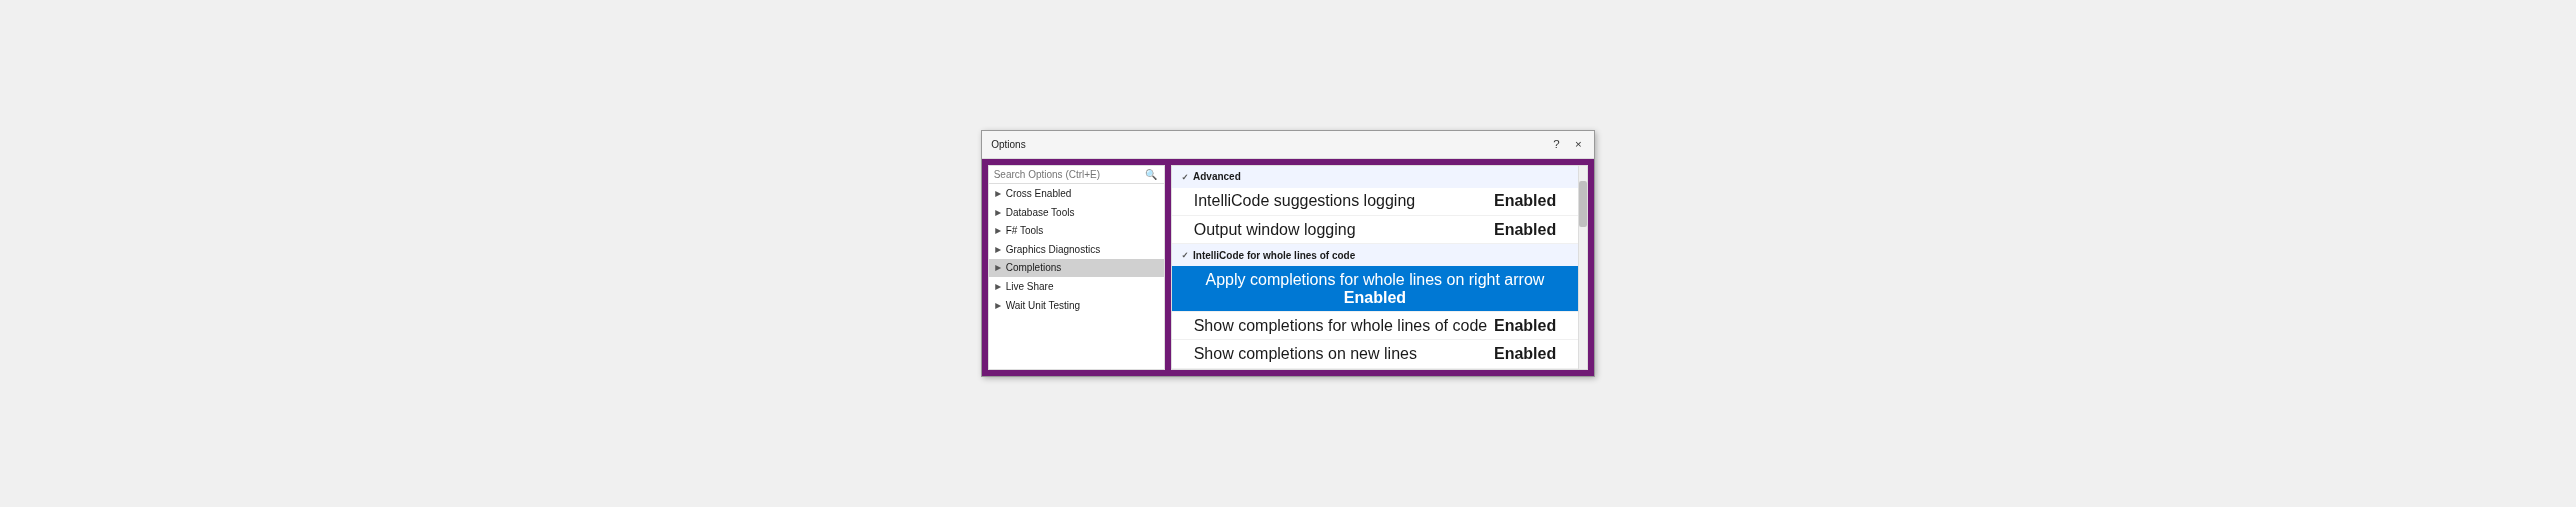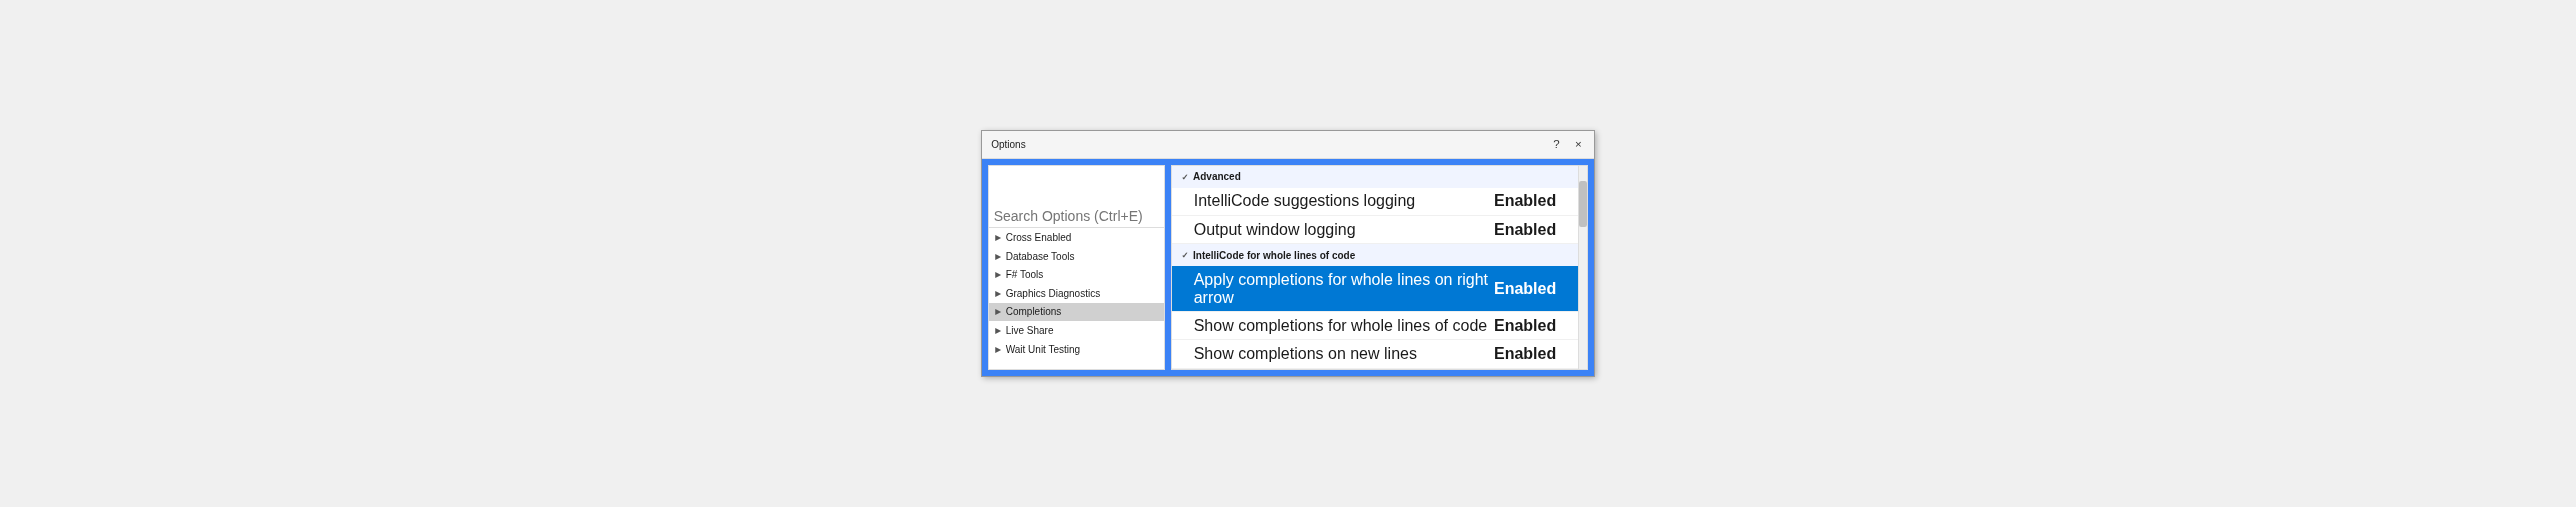--- a/index.html
+++ b/index.html
@@ -13,21 +13,21 @@
       font-size: 10px;
       background: #f0f0f0;
       display: flex;
       align-items: center;
       justify-content: center;
       min-height: 100vh;
     }
 
     .dialog {
       width: 614px;
-      background: #3b82f6;
+      background: #701a75;
       border: 0.8px solid #999;
       box-shadow: 1.5px 1.5px 6.1px rgba(0,0,0,0.3);
       display: flex;
       flex-direction: column;
     }
 
     .title-bar {
       background: #f5f5f5;
       padding: 6.1px 9.2px;
       display: flex;
@@ -79,25 +79,24 @@
       align-items: center;
       border-bottom: 0.8px solid #ddd;
       padding: 3.1px 4.6px;
       gap: 3.1px;
     }
 
     .search-input {
       flex: 1;
       border: none;
       outline: none;
-      font-size: 14px;
+      font-size: 10px;
       color: #999;
       background: transparent;
       font-family: 'Segoe UI', sans-serif;
-      margin-top: 39px;
     }
 
     .search-icon-btn {
       background: none;
       border: none;
       cursor: pointer;
       color: #555;
       font-size: 10px;
       padding: 0 1.5px;
     }
@@ -164,20 +163,21 @@
       align-items: center;
       padding: 4.6px 21.5px;
       border-bottom: 0.8px solid #f0f0f0;
       font-size: 16px;
       color: #1a1a1a;
     }
 
     .settings-row.selected {
       background: #0078d4;
       color: #fff;
+      flex-direction: column;
     }
 
     .settings-row .row-label {
       flex: 1;
     }
 
     .settings-row .row-value {
       font-weight: 700;
       min-width: 61px;
       text-align: left;

